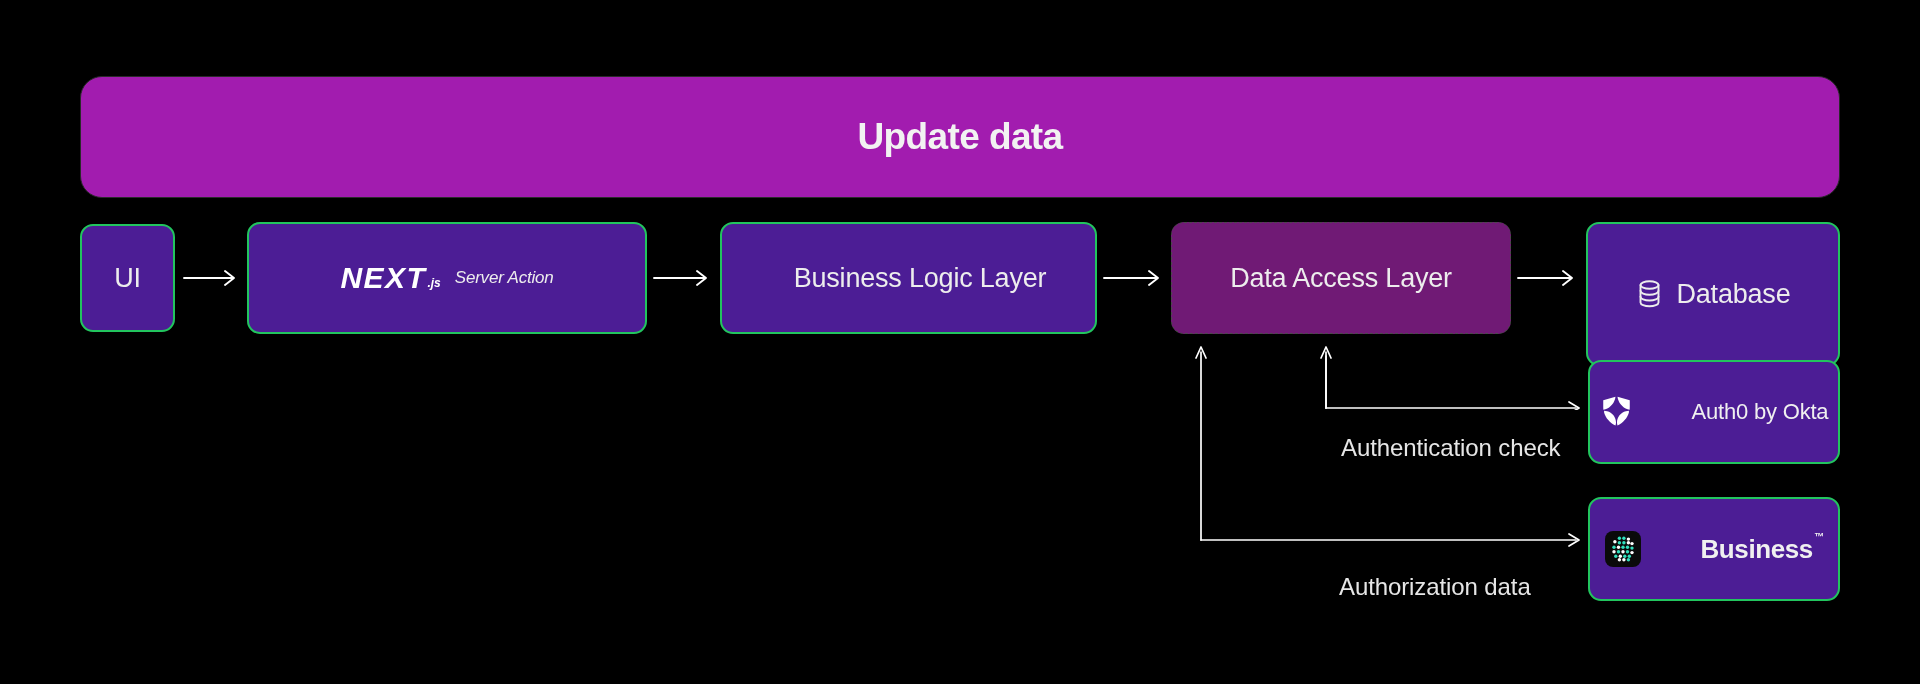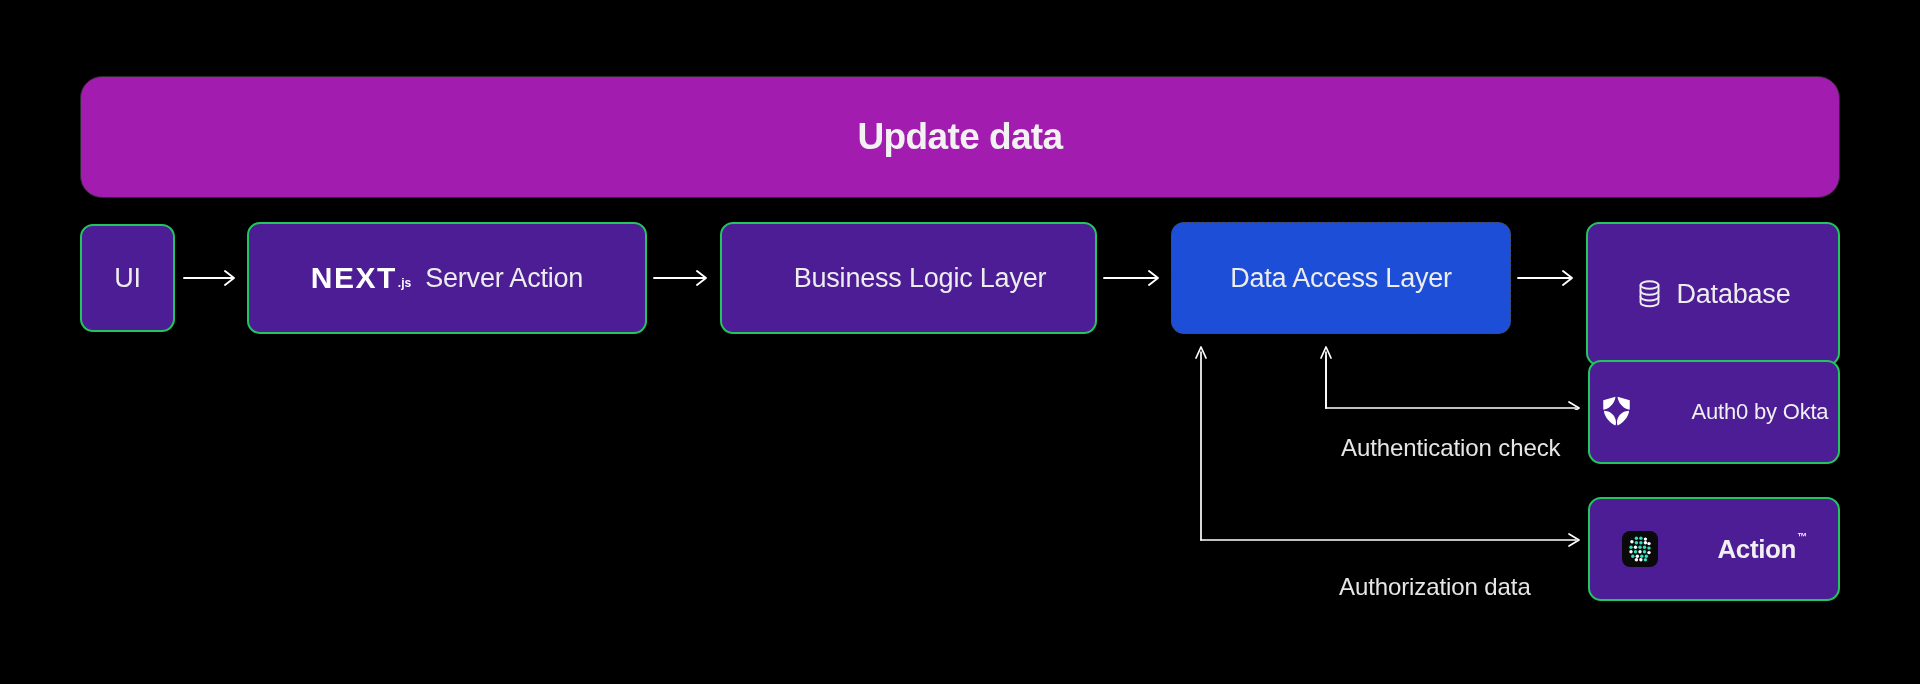--- a/index.html
+++ b/index.html
@@ -56,26 +56,26 @@
     justify-content: center;
     gap: 14px;
     color: #ededed;
     font-size: 27px;
     font-weight: 400;
     letter-spacing: -0.2px;
     white-space: nowrap;
   }
   .node.dashed {
     border: 1px dashed #4a4a4a;
-    background: #1d4ed8;
+    background: #701a75;
   }
 
   
   #node-ui            { left: 80px;   top: 224px; width: 95px;  height: 108px; }
-  #node-server-action { left: 247px;  top: 222px; width: 400px; height: 112px; }
+  #node-server-action { left: 247px;  top: 222px; width: 400px; height: 112px; font-style: italic; }
   #node-business      { left: 720px;  top: 222px; width: 377px; height: 112px; padding-left: 23px; }
   #node-dal           { left: 1171px; top: 222px; width: 340px; height: 112px; }
   #node-database      { left: 1586px; top: 222px; width: 254px; height: 144px; }
   #node-auth0         { left: 1588px; top: 360px; width: 252px; height: 104px; }
   #node-openfga       { left: 1588px; top: 497px; width: 252px; height: 104px; }
 
   
   .nextjs-mark {
     display: inline-flex;
     align-items: baseline;
@@ -85,21 +85,21 @@
     color: #ffffff;
   }
   .nextjs-mark .dotjs {
     font-size: 12px;
     font-weight: 700;
     letter-spacing: 0px;
     margin-left: 1px;
     position: relative;
     top: -1px;
   }
-  .sa-label { font-size: 27px; font-weight: 400; letter-spacing: -0.2px; }
+  .sa-label { font-size: 17px; font-weight: 400; letter-spacing: -0.2px; }
 
   
   .hArrow { position: absolute; height: 24px; }
   #arr-1 { left: 183px;  top: 266px; width: 58px; }
   #arr-2 { left: 653px;  top: 266px; width: 60px; }
   #arr-3 { left: 1103px; top: 266px; width: 62px; }
   #arr-4 { left: 1517px; top: 266px; width: 62px; }
 
   
   .connector { position: absolute; }
@@ -225,21 +225,21 @@
             <circle cx="12" cy="28" r="1.9" fill="#31E0BE"></circle>
             <circle cx="17" cy="28" r="1.9" fill="#ffffff"></circle>
             <circle cx="22" cy="28" r="1.9" fill="#31E0BE"></circle>
             <circle cx="27" cy="28" r="1.9" fill="#31E0BE"></circle>
             <circle cx="16" cy="32" r="1.9" fill="#ffffff"></circle>
             <circle cx="21" cy="32" r="1.9" fill="#ffffff"></circle>
             <circle cx="26" cy="32" r="1.9" fill="#31E0BE"></circle>
           </g>
         </svg>
       </span>
-      <span class="brand-name openfga"><span>Action</span><span class="tm">™</span></span>
+      <span class="brand-name openfga"><span>Business</span><span class="tm">™</span></span>
     </div>
   </div>
 
   <div class="hArrow" id="arr-1">
     <svg width="58" height="24" viewBox="0 0 58 24" fill="none" stroke="#ffffff" stroke-width="1.9" stroke-linecap="round" stroke-linejoin="round">
       <line x1="1" y1="12" x2="50" y2="12"></line>
       <polyline points="42,5 51,12 42,19"></polyline>
     </svg>
   </div>
 

